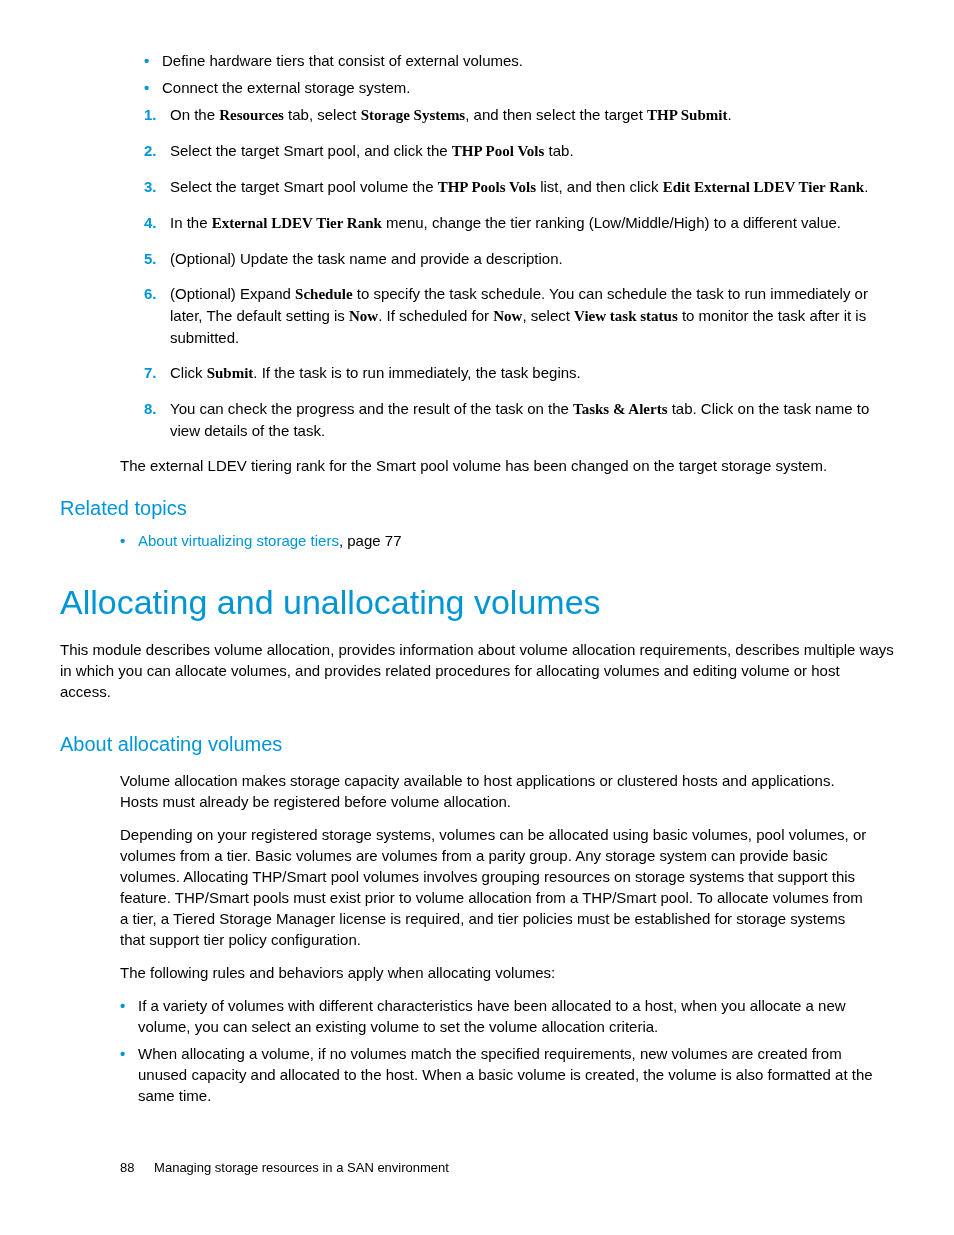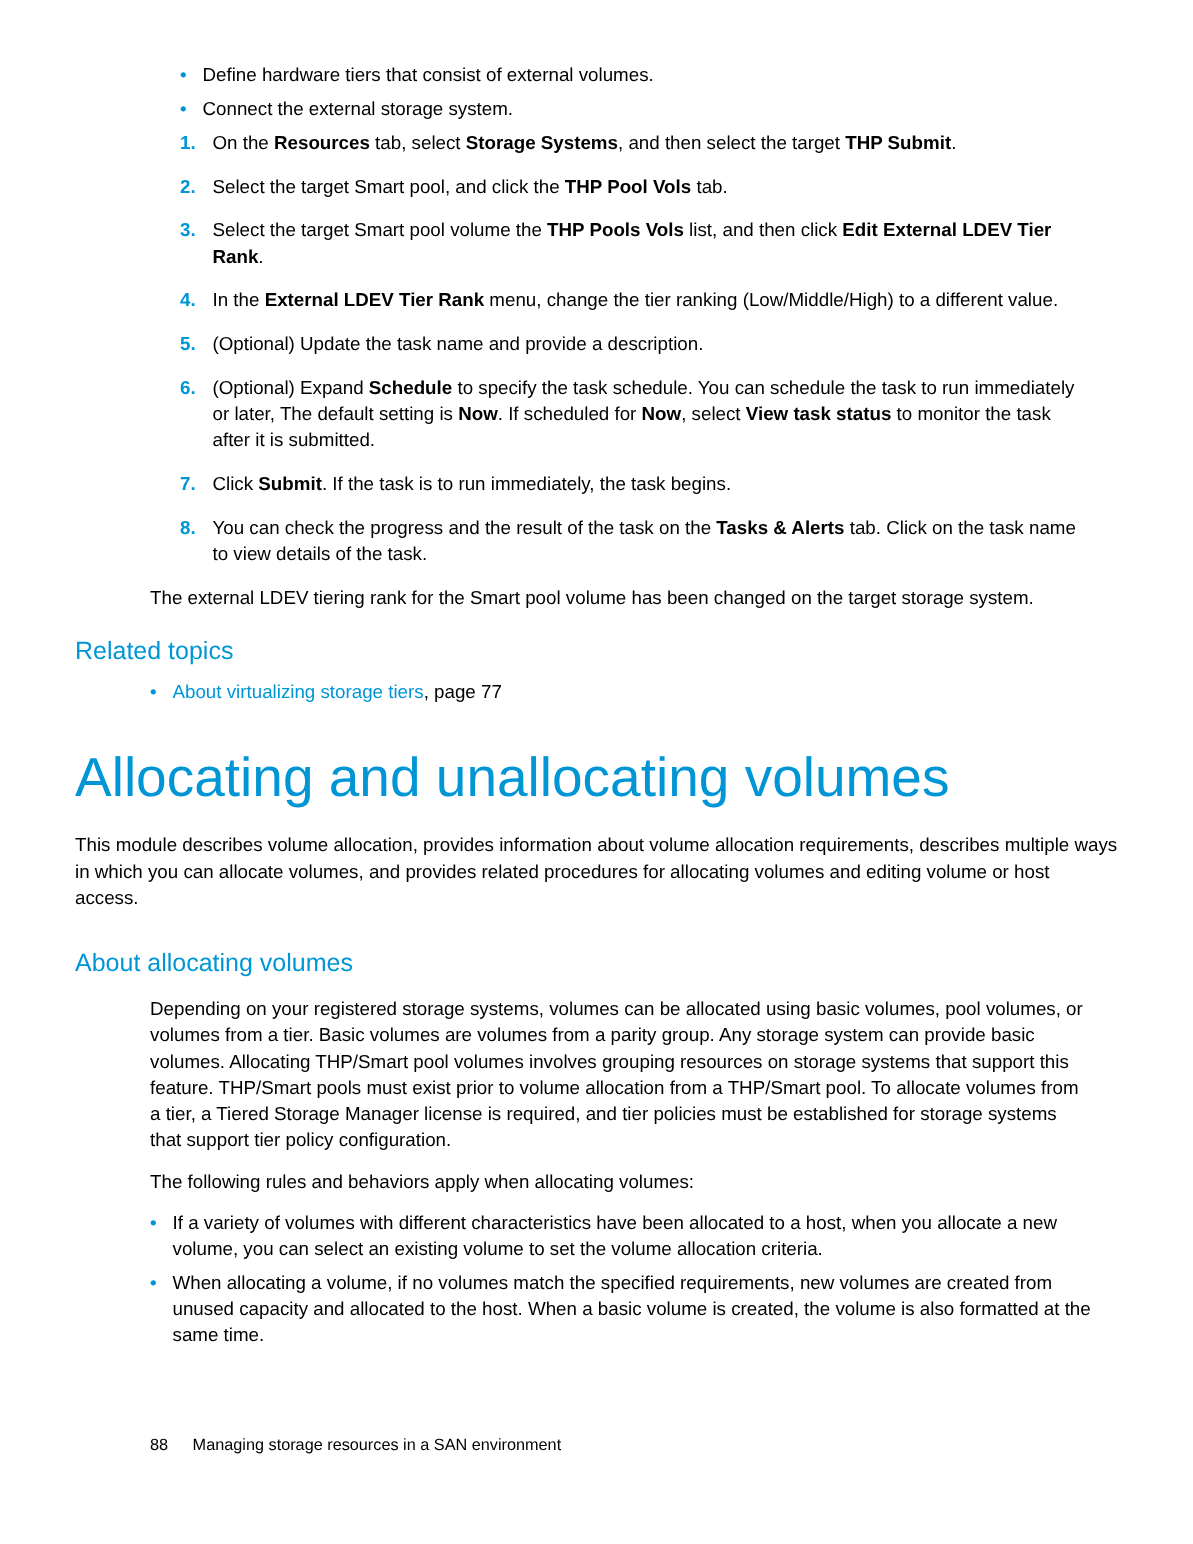--- a/index.html
+++ b/index.html
@@ -51,45 +51,45 @@
     margin-bottom: 14px;
     counter-increment: step;
   }
   ol.steps > li::before {
     content: counter(step) ".";
     position: absolute;
     left: 0;
     color: #0096D6;
     font-weight: bold;
   }
-  .bold { font-weight: bold; }
+  .bold { font-weight: bold; font-family: Liberation Serif, serif; }
   .para { margin: 12px 0; }
   h2.related {
     font-weight: normal;
     color: #0096D6;
     font-size: 20px;
     margin: 18px 0 8px 0;
   }
   .link { color: #0096D6; }
   h1.section-title {
     font-weight: 300;
     color: #0096D6;
-    font-size: 44px;
+    font-size: 34px;
     margin: 28px 0 12px 0;
   }
   h2.subsection {
     font-weight: normal;
     color: #0096D6;
     font-size: 20px;
     margin: 28px 0 10px 0;
   }
   .footer {
     position: absolute;
     left: 120px;
-    bottom: 70px;
+    bottom: 58px;
     font-size: 13px;
   }
   .footer .pg { margin-right: 16px; }
   ul.inner-bullets {
     list-style: none;
     padding-left: 0;
     margin: 0;
   }
   ul.inner-bullets > li {
     position: relative;
@@ -152,20 +152,21 @@
         <span class="link">About virtualizing storage tiers</span><span>, page 77</span>
       </li>
     </ul>
   </div>
 
   <h1 class="section-title">Allocating and unallocating volumes</h1>
   <div class="body-indent para">This module describes volume allocation, provides information about volume allocation requirements, describes multiple ways in which you can allocate volumes, and provides related procedures for allocating volumes and editing volume or host access.</div>
 
   <h2 class="subsection">About allocating volumes</h2>
   <div class="body-indent">
+    <div class="para">Volume allocation makes storage capacity available to host applications or clustered hosts and applications. Hosts must already be registered before volume allocation.</div>
     <div class="para">Depending on your registered storage systems, volumes can be allocated using basic volumes, pool volumes, or volumes from a tier. Basic volumes are volumes from a parity group. Any storage system can provide basic volumes. Allocating THP/Smart pool volumes involves grouping resources on storage systems that support this feature. THP/Smart pools must exist prior to volume allocation from a THP/Smart pool. To allocate volumes from a tier, a Tiered Storage Manager license is required, and tier policies must be established for storage systems that support tier policy configuration.</div>
     <div class="para">The following rules and behaviors apply when allocating volumes:</div>
     <ul class="inner-bullets">
       <li><span>If a variety of volumes with different characteristics have been allocated to a host, when you allocate a new volume, you can select an existing volume to set the volume allocation criteria.</span></li>
       <li><span>When allocating a volume, if no volumes match the specified requirements, new volumes are created from unused capacity and allocated to the host. When a basic volume is created, the volume is also formatted at the same time.</span></li>
     </ul>
   </div>
 
   <div class="footer">
     <span class="pg">88</span>

